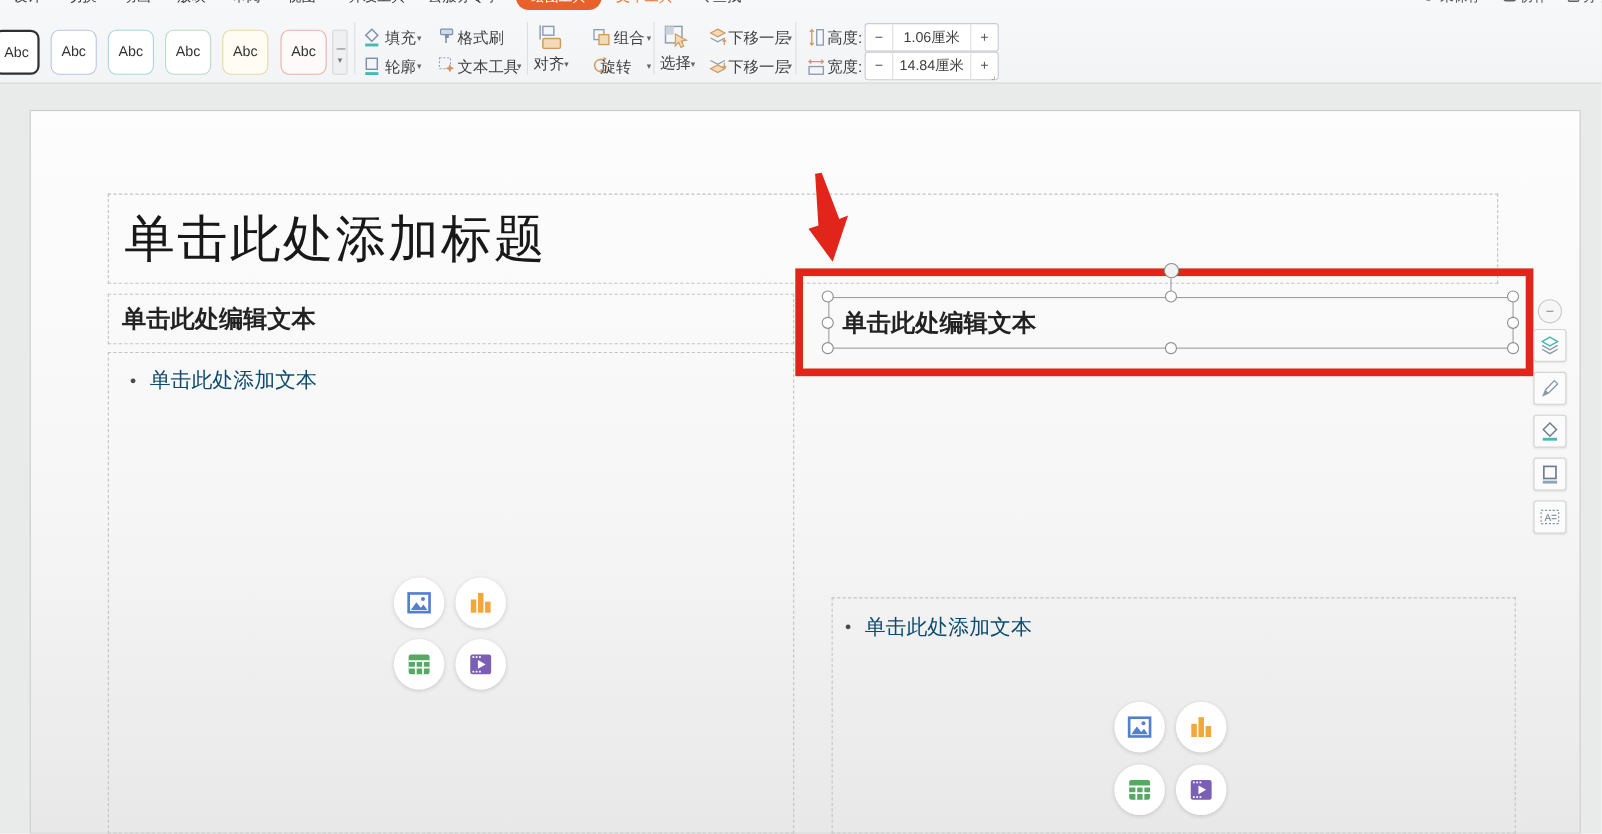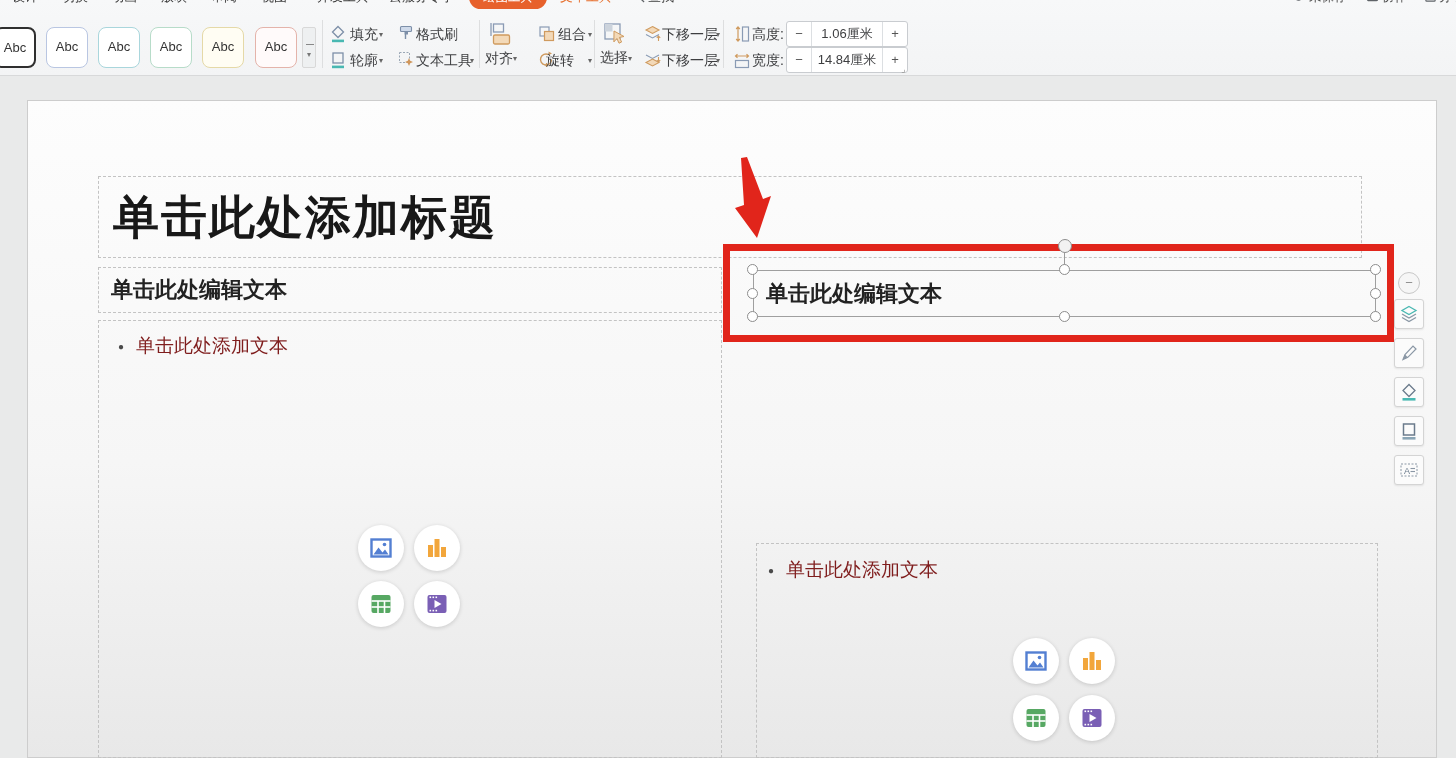--- a/index.html
+++ b/index.html
@@ -38,25 +38,25 @@
   .spin .btn { width:25px; text-align:center; line-height:24px; font-size:13px; color:#555; }
   .spin .btn.minus { border-right:1px solid #dcdfe2; }
   .spin .btn.plus  { border-left:1px solid #dcdfe2; }
   .spin .val { flex:1; text-align:center; line-height:24px; font-size:13px; color:#3d3e40; }
 
   
   .slide { position:absolute; left:27px; top:100px; width:1410px; height:658px;
            background:linear-gradient(180deg,#fdfdfd 0%,#f6f6f6 55%,#e8e8e8 100%);
            border:1px solid #cdcdcd; }
   .ph { position:absolute; border:1px dashed #c3c3c3; }
-  .slide-title { font-size:46px; font-weight:bold; color:#181818; line-height:80px; padding-left:14px; letter-spacing:2px; white-space:nowrap; }
+  .slide-title { font-size:46px; font-weight:normal; color:#181818; line-height:80px; padding-left:14px; letter-spacing:2px; white-space:nowrap; }
   .sub-text { font-size:22px; font-weight:bold; color:#222; line-height:44px; padding-left:12px; white-space:nowrap; }
   .bullet-row { position:absolute; display:flex; align-items:center; white-space:nowrap; }
   .bullet-dot { font-size:10px; color:#4a4a4a; margin-right:12px; }
-  .bullet-text { font-size:19px; color:#7f1d1d; }
+  .bullet-text { font-size:19px; color:#0c4a6e; }
 
   .ph-circle { position:absolute; width:46px; height:46px; border-radius:50%; background:#fff;
                box-shadow:0 1px 4px rgba(0,0,0,.16); display:flex; align-items:center; justify-content:center; }
 
   
   .sel-box { position:absolute; left:753px; top:270px; width:623px; height:47px; border:1px solid #9f9f9f; }
   .handle { position:absolute; width:11px; height:11px; border-radius:50%; background:#fff; border:1.2px solid #8d8d8d; }
   .rot-stem { position:absolute; left:1064px; top:253px; width:1px; height:13px; background:#9a9a9a; }
   .rot-handle { position:absolute; left:1058px; top:239px; width:14px; height:14px; border-radius:50%;
                 background:#f2f2f2; border:1.5px solid #8d8d8d; }

